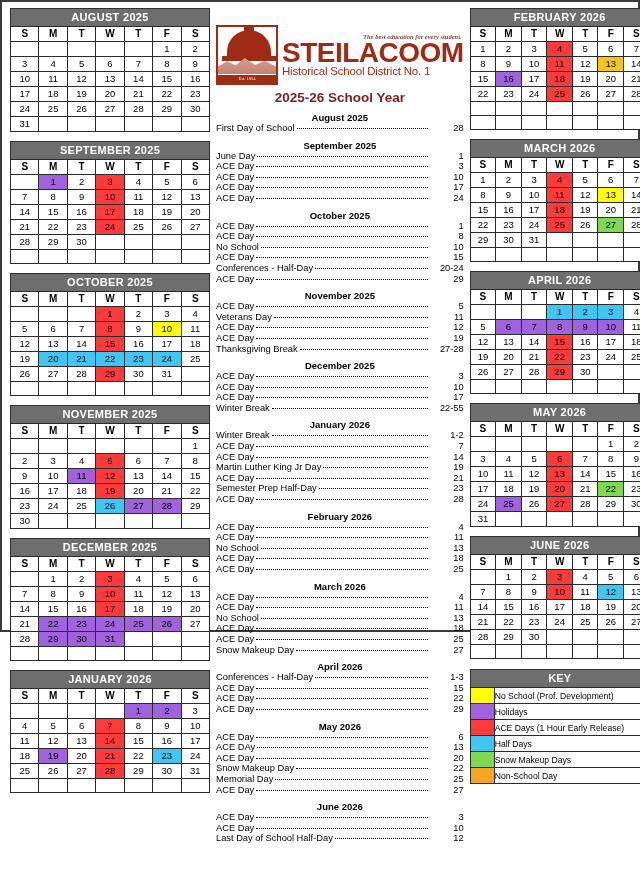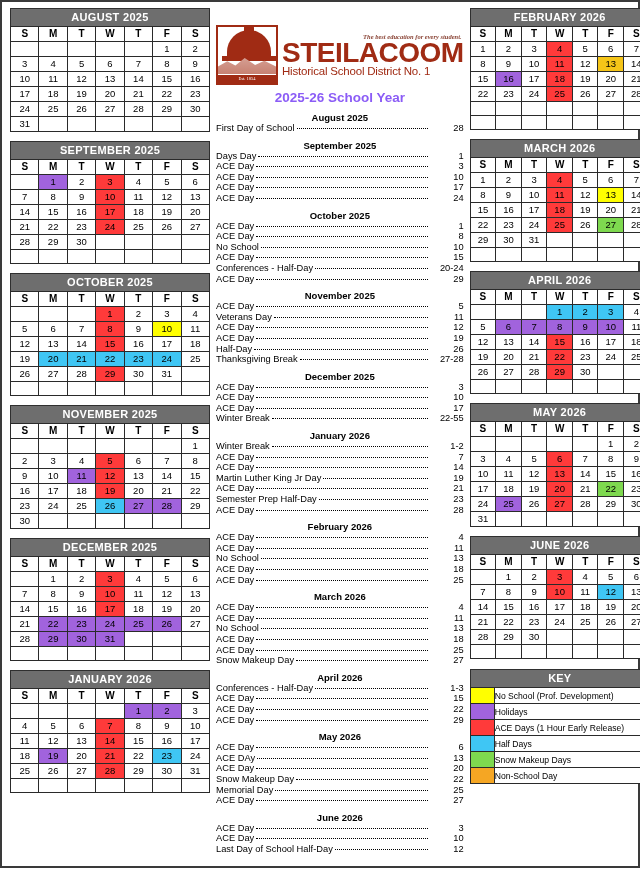--- a/index.html
+++ b/index.html
@@ -6,21 +6,21 @@
   html, body { margin:0; padding:0; }
   body {
     width:640px; height:896px;
     background:#ffffff;
     font-family:"Liberation Sans", sans-serif;
     color:#000;
     overflow:hidden;
   }
   #page {
     position:relative;
-    width:640px; height:868px;
+    width:640px; height:632px;
     border:2px solid #3a3a3a;
     padding:6px 8px;
   }
   .cols { display:flex; gap:0; height:100%; }
   .col-left  { width:200px; flex:0 0 200px; }
   .col-mid   { flex:1 1 auto; padding:0 6px; }
   .col-right { width:180px; flex:0 0 180px; }
 
   
   .month { margin-bottom:9px; }
@@ -104,21 +104,21 @@
   .district-name {
     font-size:28px; font-weight:bold; color:#a02b14;
     letter-spacing:-0.5px; line-height:26px;
     font-family:"Liberation Sans", sans-serif;
   }
   .district-sub {
     font-size:11.5px; color:#a02b14; line-height:13px;
     margin-top:-1px; letter-spacing:-0.2px;
   }
   .cal-title {
-    text-align:center; color:#8b5cf6; font-weight:bold;
+    text-align:center; color:#7f1d1d; font-weight:bold;
     font-size:13.5px; line-height:15px; margin:5px 0 7px;
   }
 
   
   .ev-month {
     text-align:center; font-weight:bold; font-size:9.5px;
     margin:6px 0 0;
   }
   .ev-month.first { margin-top:0; }
   .ev-row {
@@ -610,21 +610,21 @@
 
       <div id="events">
           <div class="ev-month first">August 2025</div>
           <div class="ev-row">
             <span class="ev-label">First Day of School</span>
             <span class="ev-dots"></span>
             <span class="ev-date">28</span>
           </div>
           <div class="ev-month">September 2025</div>
           <div class="ev-row">
-            <span class="ev-label">Days Day</span>
+            <span class="ev-label">June Day</span>
             <span class="ev-dots"></span>
             <span class="ev-date">1</span>
           </div>
           <div class="ev-row">
             <span class="ev-label">ACE Day</span>
             <span class="ev-dots"></span>
             <span class="ev-date">3</span>
           </div>
           <div class="ev-row">
             <span class="ev-label">ACE Day</span>
@@ -685,25 +685,20 @@
           </div>
           <div class="ev-row">
             <span class="ev-label">ACE Day</span>
             <span class="ev-dots"></span>
             <span class="ev-date">12</span>
           </div>
           <div class="ev-row">
             <span class="ev-label">ACE Day</span>
             <span class="ev-dots"></span>
             <span class="ev-date">19</span>
-          </div>
-          <div class="ev-row">
-            <span class="ev-label">Half-Day</span>
-            <span class="ev-dots"></span>
-            <span class="ev-date">26</span>
           </div>
           <div class="ev-row">
             <span class="ev-label">Thanksgiving Break</span>
             <span class="ev-dots"></span>
             <span class="ev-date">27-28</span>
           </div>
           <div class="ev-month">December 2025</div>
           <div class="ev-row">
             <span class="ev-label">ACE Day</span>
             <span class="ev-dots"></span>

